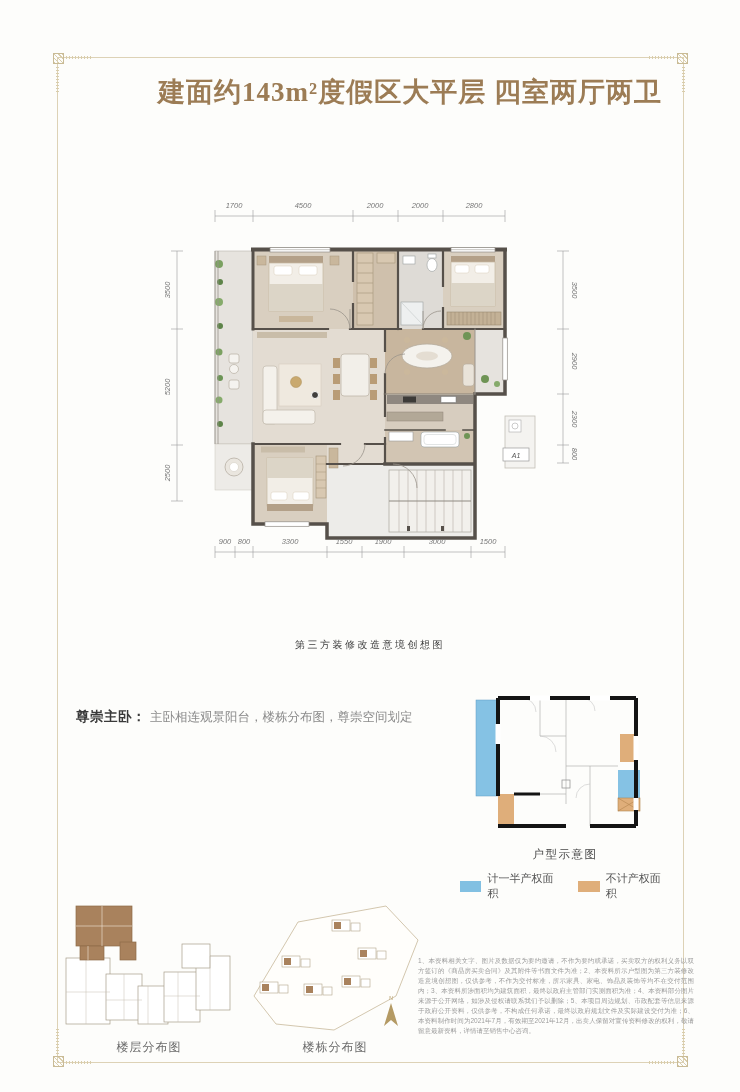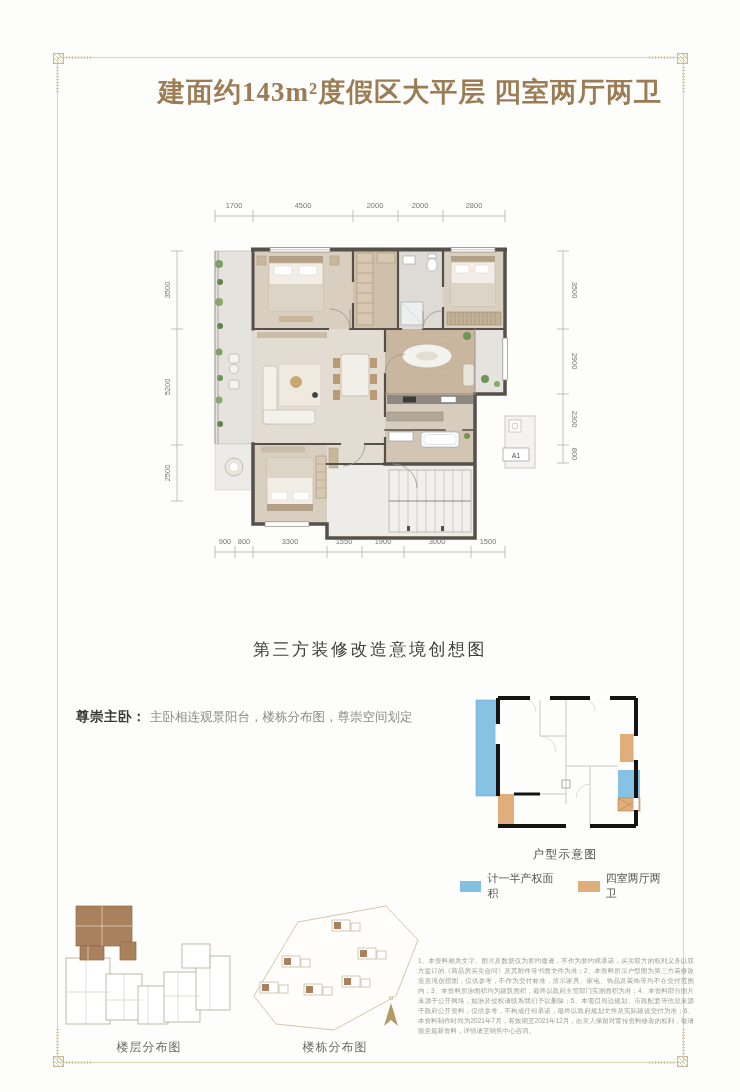--- a/index.html
+++ b/index.html
@@ -18,25 +18,25 @@
   .cbar.h{width:26px;height:3px;}
   .cbar.v{width:3px;height:26px;background:repeating-linear-gradient(0deg,#d9cdab 0 1px,transparent 1px 3px);}
   .cbar.tl-h{left:8px;top:-2px}.cbar.tl-v{left:-2px;top:8px}
   .cbar.tr-h{right:8px;top:-2px}.cbar.tr-v{right:-2px;top:8px}
   .cbar.bl-h{left:8px;bottom:-2px}.cbar.bl-v{left:-2px;bottom:8px}
   .cbar.br-h{right:8px;bottom:-2px}.cbar.br-v{right:-2px;bottom:8px}
 
   .title{position:absolute;top:74px;left:0;width:100%;margin:0;text-align:center;
          font:bold 27px "Liberation Serif",serif;color:#9c7c55;letter-spacing:1px;padding-left:40px;}
 
-  .plan{position:absolute;left:145px;top:186px;width:460px;height:400px;}
+  .plan{position:absolute;left:145px;top:186px;width:460px;height:400px;font-style:italic;}
   .plan svg{display:block;width:460px;height:400px;}
 
   .plan-caption{position:absolute;top:638px;left:0;width:100%;text-align:center;
-                font-size:17px;color:#3e3e3e;letter-spacing:2.5px;}
+                font-size:10px;color:#3e3e3e;letter-spacing:2.5px;}
 
   .features{position:absolute;left:76px;top:702px;width:350px;}
   .feat{height:30px;line-height:30px;white-space:nowrap;font-size:12.5px;}
   .feat b{font-size:13.5px;color:#3a3a3a;margin-right:4px;letter-spacing:.5px;}
   .feat span{color:#8b8b8b;}
 
   .schem{position:absolute;left:460px;top:684px;width:210px;}
   .schem svg{display:block;margin:0 auto;}
   .schem-caption{text-align:center;font-size:11.5px;color:#474747;letter-spacing:1.5px;margin-top:5px;}
   .legend{display:flex;justify-content:center;gap:16px;margin-top:9px;font-size:11px;color:#555;}
@@ -329,21 +329,21 @@
     </g>
   </svg>
   <div class="schem-caption">户型示意图</div>
   <div class="legend">
     <div class="item">
         <span class="sw sw-half"></span>
         <span>计一半产权面积</span>
       </div>
     <div class="item">
         <span class="sw sw-none"></span>
-        <span>四室两厅两卫</span>
+        <span>不计产权面积</span>
       </div>
   </div>
 </div>
 
 <div class="sp sp1">
   <svg width="182" height="136" viewBox="0 0 182 136">
     <g stroke="#a79d8a" stroke-width="0.7" fill="#ffffff">
       <rect x="8" y="58" width="44" height="66"></rect>
       <rect x="48" y="74" width="36" height="46"></rect>
       <rect x="80" y="86" width="30" height="38"></rect>

